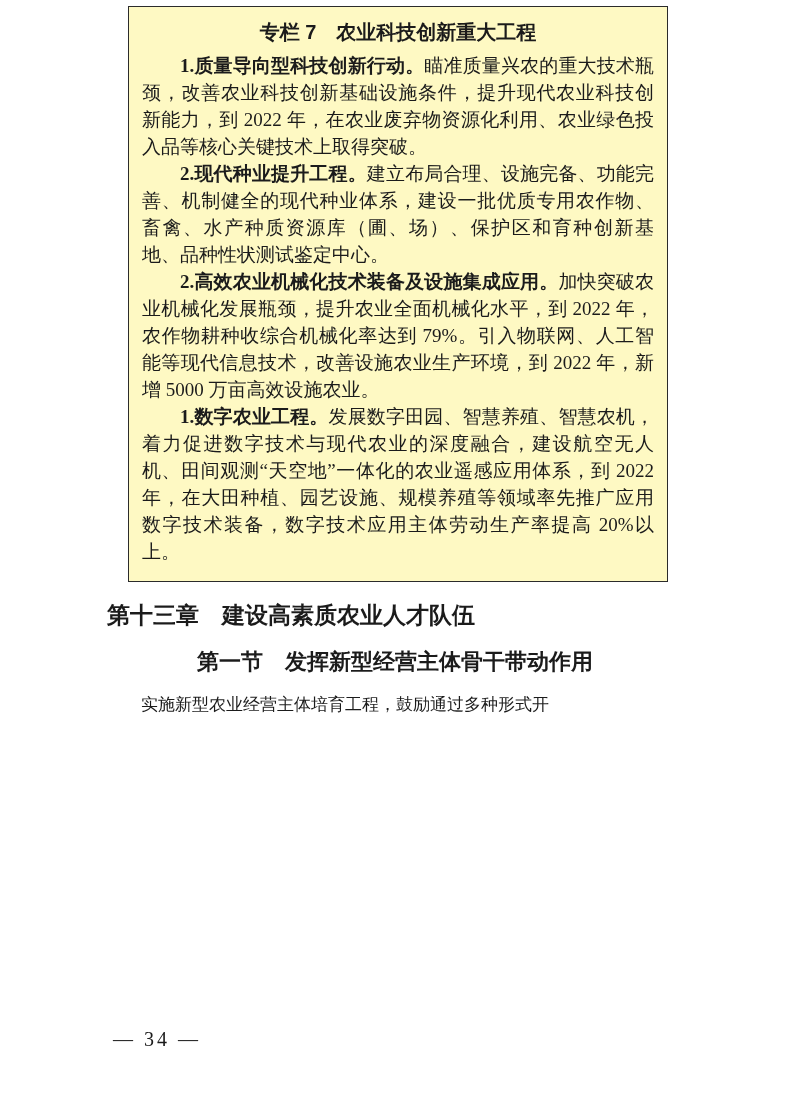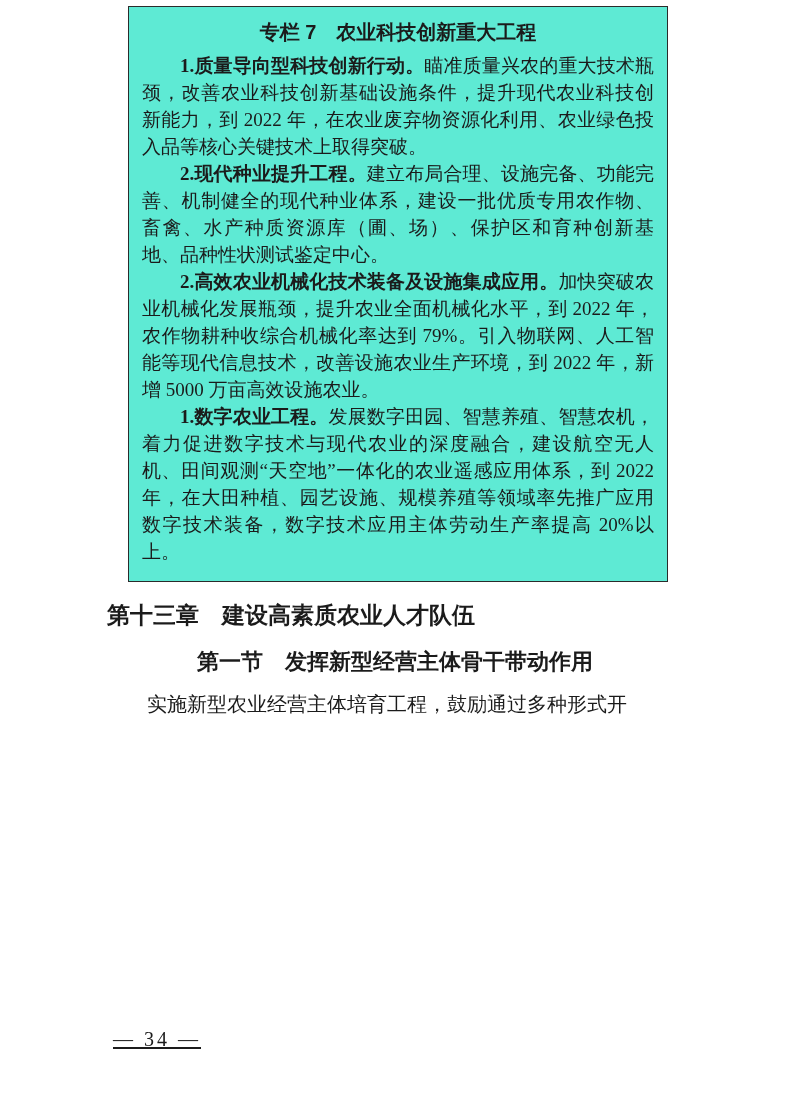--- a/index.html
+++ b/index.html
@@ -27,21 +27,21 @@
     line-height: 41.5px;
     text-align: justify;
     text-justify: inter-ideograph;
   }
   .callout-box {
     margin: 6px 0 0 21px;
     width: 540px;
     box-sizing: border-box;
     border: 1.5px solid #2b2b2b;
     padding: 10px 13px 16px 13px;
-    background: #5eead4;
+    background: #fef9c3;
   }
   .callout-title {
     text-align: center;
     font-weight: bold;
     font-size: 20px;
     line-height: 30px;
     margin: 0 0 5px 0;
     font-family: "Liberation Sans", "DejaVu Sans", sans-serif;
   }
   .callout-item {
@@ -65,35 +65,34 @@
   .section-heading {
     margin: 16px 0 0 0;
     text-align: center;
     font-size: 22px;
     line-height: 30px;
     font-weight: bold;
     font-family: "Liberation Serif", "DejaVu Serif", serif;
   }
   .body-paragraph {
     margin: 7px 0 0 0;
-    font-size: 20px;
+    font-size: 17px;
     line-height: 41.5px;
     text-indent: 2em;
     text-align: justify;
     text-justify: inter-ideograph;
   }
   .page-number {
     position: absolute;
     left: 113px;
     top: 1026px;
     font-size: 20px;
     line-height: 26px;
     letter-spacing: 3px;
     color: #1b1b1b;
-    text-decoration: underline;
   }
 </style>
 </head>
 <body>
 
 <div class="page">
 
 
   <div class="callout-box">
     <div class="callout-title">专栏 7　农业科技创新重大工程</div>

